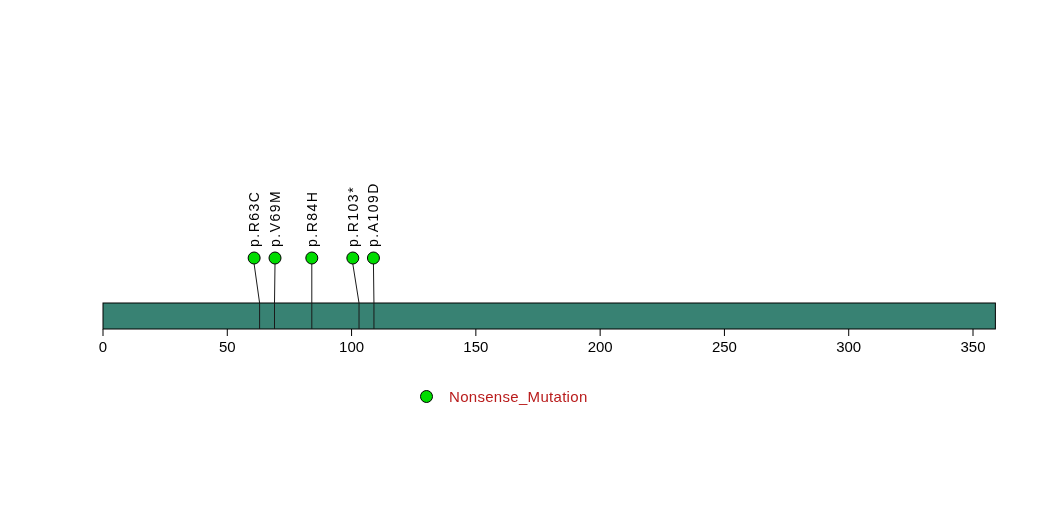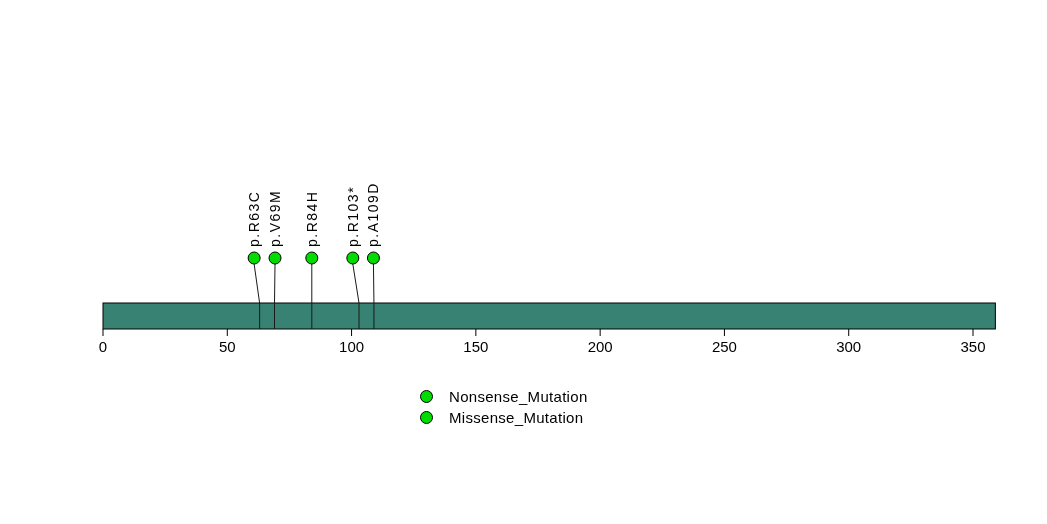--- a/index.html
+++ b/index.html
@@ -34,21 +34,21 @@
     width: 11px;
     height: 11px;
     border-radius: 50%;
     border: 1px solid #000000;
     flex: 0 0 auto;
     margin-right: 16px;
   }
   .legend-label {
     font-size: 15px;
     letter-spacing: 0.3px;
-    color: #000000;
+    color: #b91c1c;
     white-space: nowrap;
   }
 </style>
 </head>
 <body>
 
 <div class="figure">
   <svg id="plot-svg" class="plot-svg" width="1047" height="524">
       <rect x="103" y="303" width="892.3714285714286" height="26" fill="#388273" stroke="#000000" stroke-width="1"></rect>
       <line x1="103" y1="329" x2="103" y2="336" stroke="#000000" stroke-width="1"></line>
@@ -82,18 +82,14 @@
       <text x="357.8142857142857" y="247" transform="rotate(-90 357.8142857142857 247)" font-size="14" letter-spacing="1.5" fill="#000000">p.R103*</text>
       <circle cx="373.4457142857143" cy="258" r="6" fill="#00dc00" stroke="#000000" stroke-width="1"></circle>
       <text x="378.4457142857143" y="247" transform="rotate(-90 378.4457142857143 247)" font-size="14" letter-spacing="1.5" fill="#000000">p.A109D</text>
     </svg>
 
   <div class="legend">
     <div class="legend-row">
       <span class="legend-dot" style="background: rgb(0, 220, 0);"></span>
       <span class="legend-label">Nonsense_Mutation</span>
     </div>
-    <div class="legend-row">
-      <span class="legend-dot" style="background: rgb(0, 220, 0);"></span>
-      <span class="legend-label">Missense_Mutation</span>
-    </div>
   </div>
 </div>
 
 </body></html>

